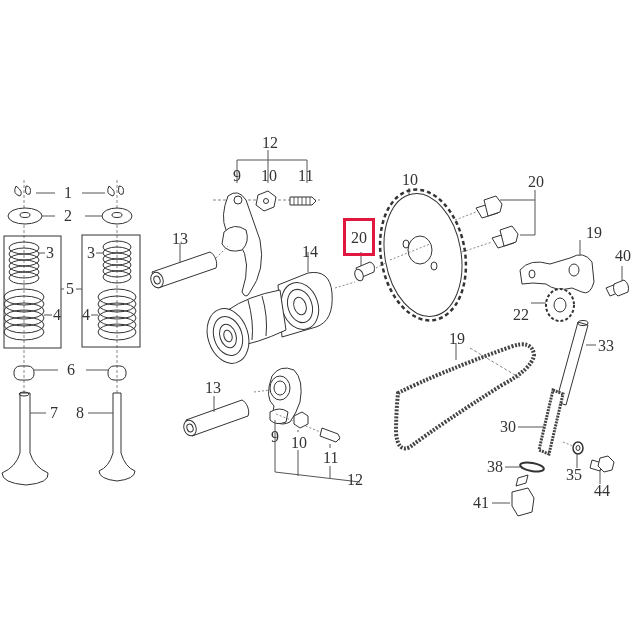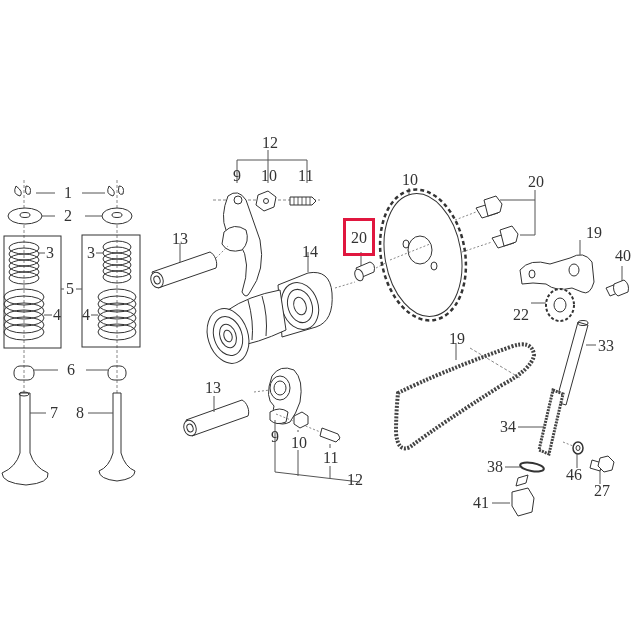--- a/index.html
+++ b/index.html
@@ -254,23 +254,23 @@
 <div class="lbl" style="left:302px;top:246px">14</div>
 <div class="hl" style="left:343px;top:218px;width:32px;height:38px"></div>
 <div class="lbl" style="left:351px;top:232px">20</div>
 <div class="lbl" style="left:402px;top:174px">10</div>
 <div class="lbl" style="left:528px;top:176px">20</div>
 <div class="lbl" style="left:449px;top:333px">19</div>
 <div class="lbl" style="left:586px;top:227px">19</div>
 <div class="lbl" style="left:615px;top:250px">40</div>
 <div class="lbl" style="left:598px;top:340px">33</div>
 <div class="lbl" style="left:513px;top:309px">22</div>
-<div class="lbl" style="left:500px;top:421px">34</div>
+<div class="lbl" style="left:500px;top:421px">30</div>
 <div class="lbl" style="left:487px;top:461px">38</div>
 <div class="lbl" style="left:473px;top:497px">41</div>
-<div class="lbl" style="left:566px;top:469px">46</div>
-<div class="lbl" style="left:594px;top:485px">27</div>
+<div class="lbl" style="left:566px;top:469px">35</div>
+<div class="lbl" style="left:594px;top:485px">44</div>
 
 <div class="lbl" style="left:205px;top:382px">13</div>
 <div class="lbl" style="left:271px;top:431px">9</div>
 <div class="lbl" style="left:291px;top:437px">10</div>
 <div class="lbl" style="left:323px;top:452px">11</div>
 <div class="lbl" style="left:347px;top:474px">12</div>
 
 </body></html>

